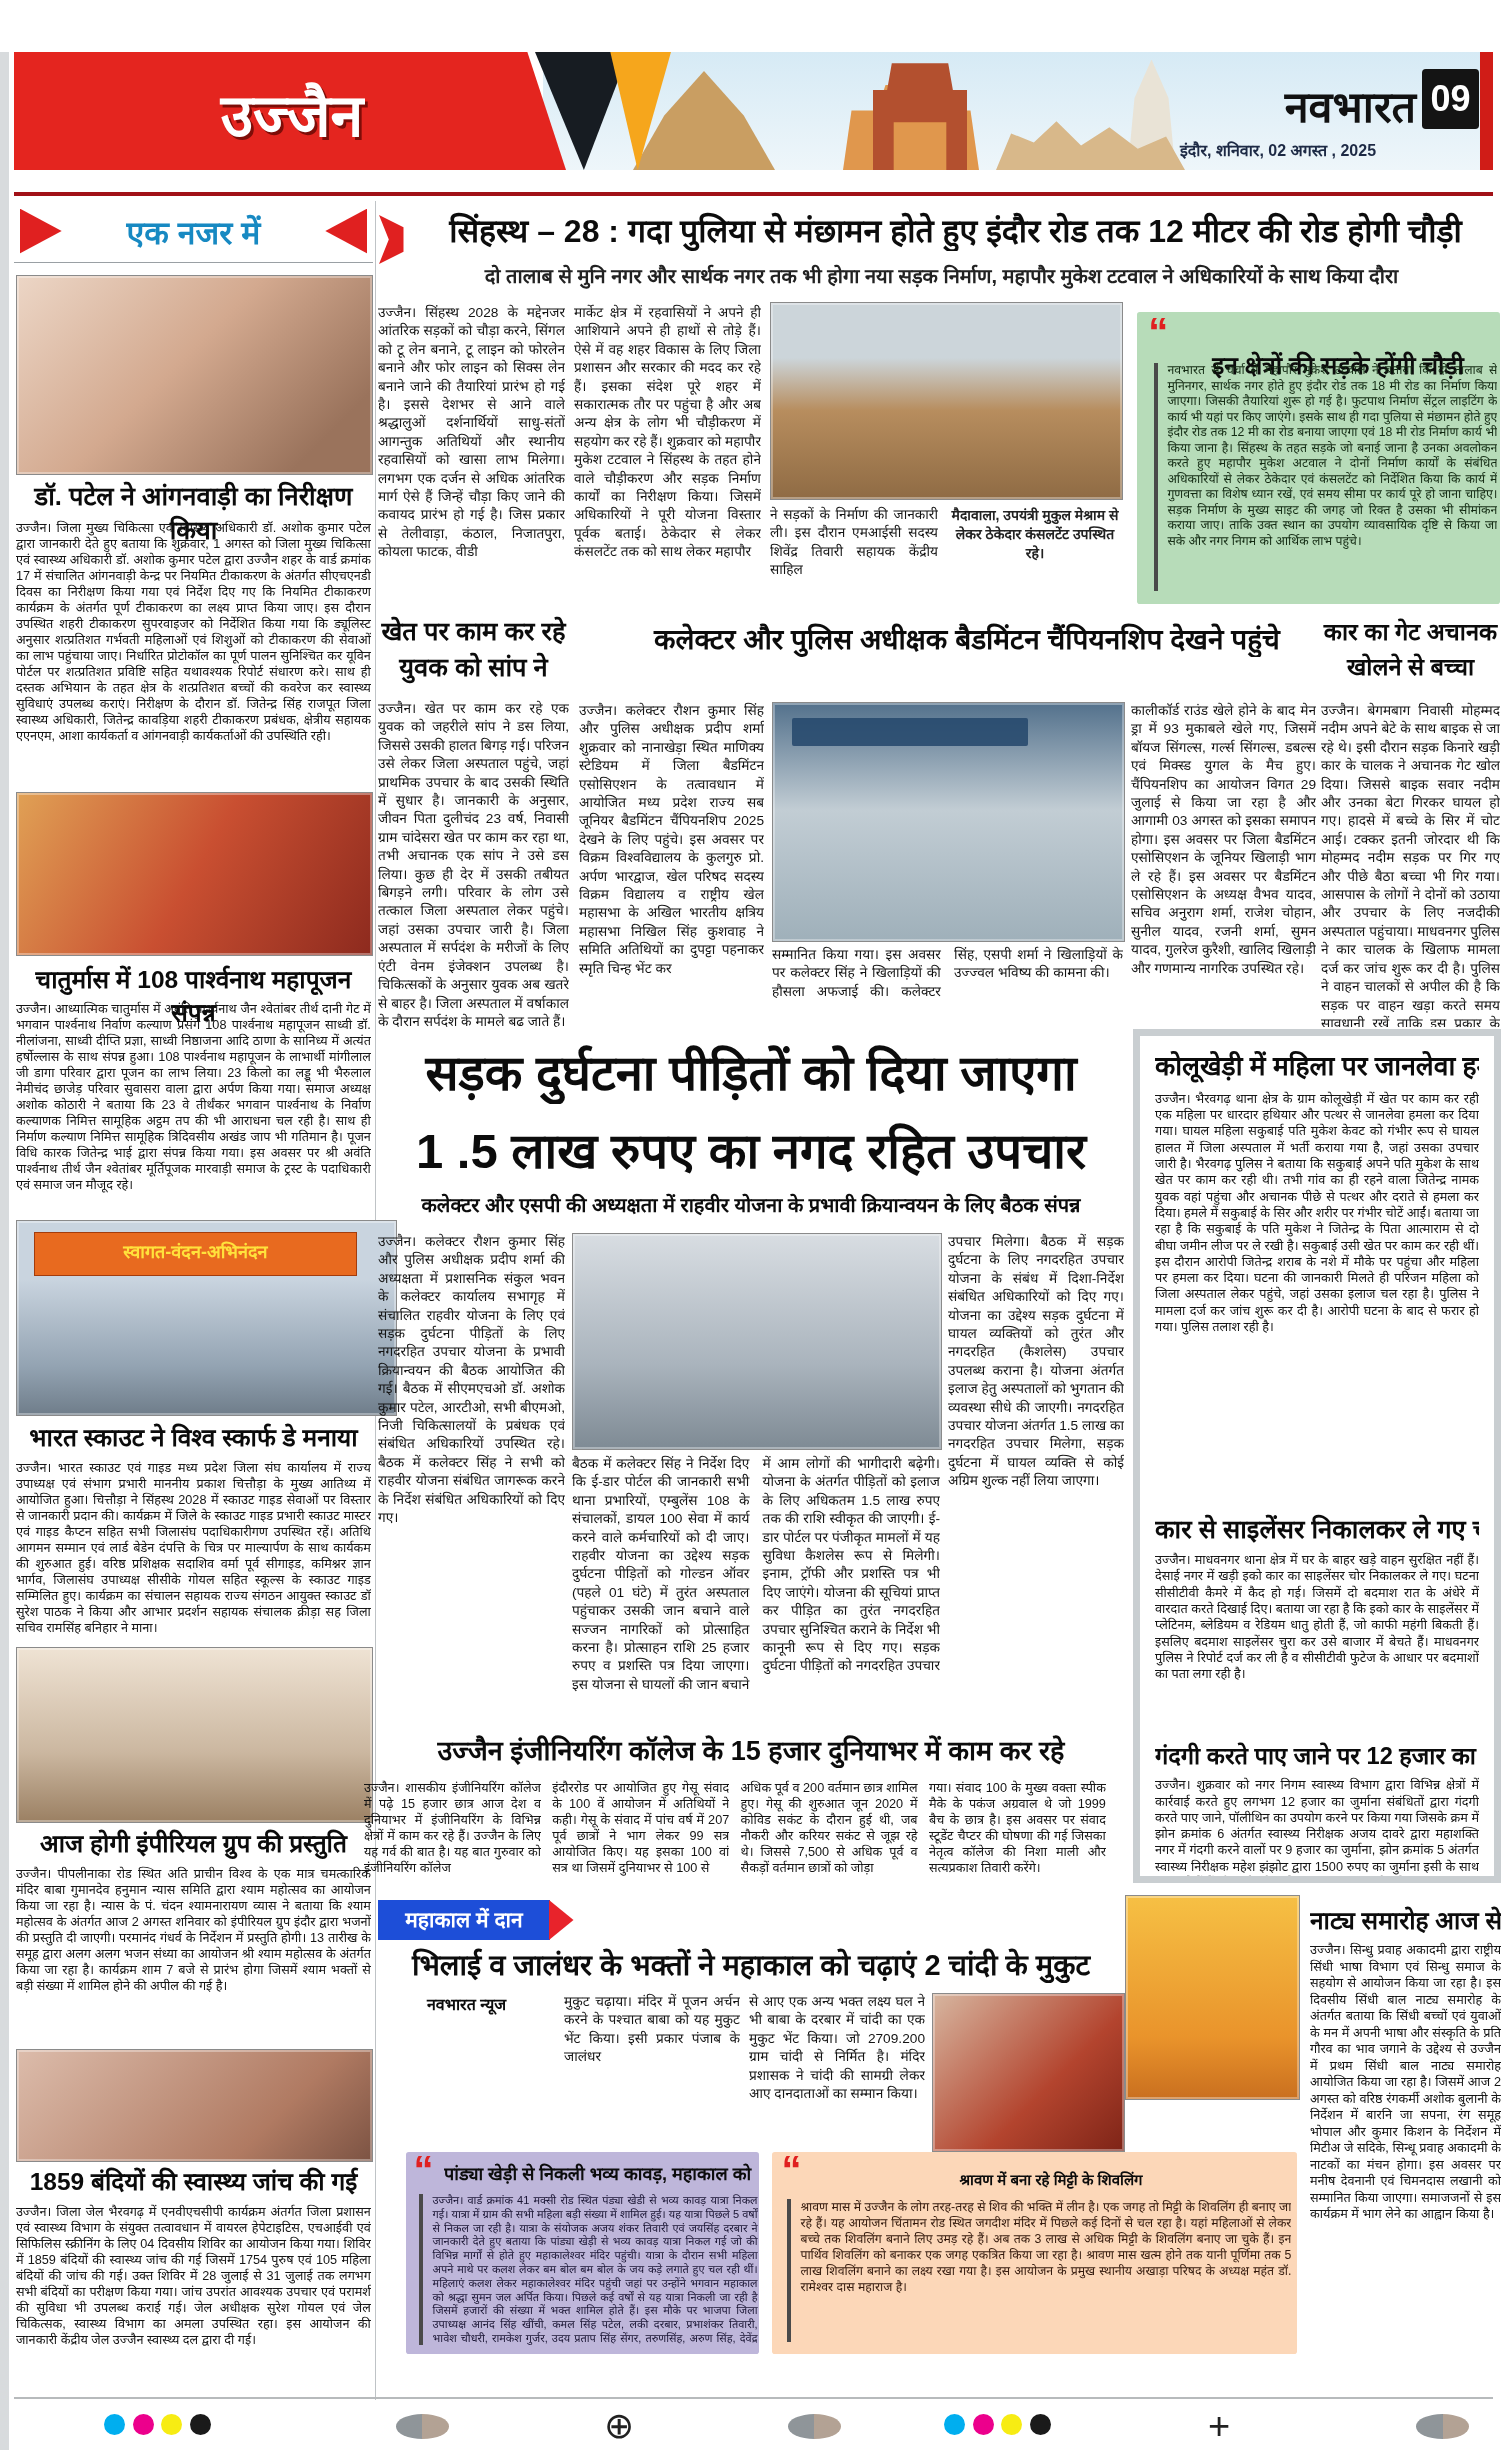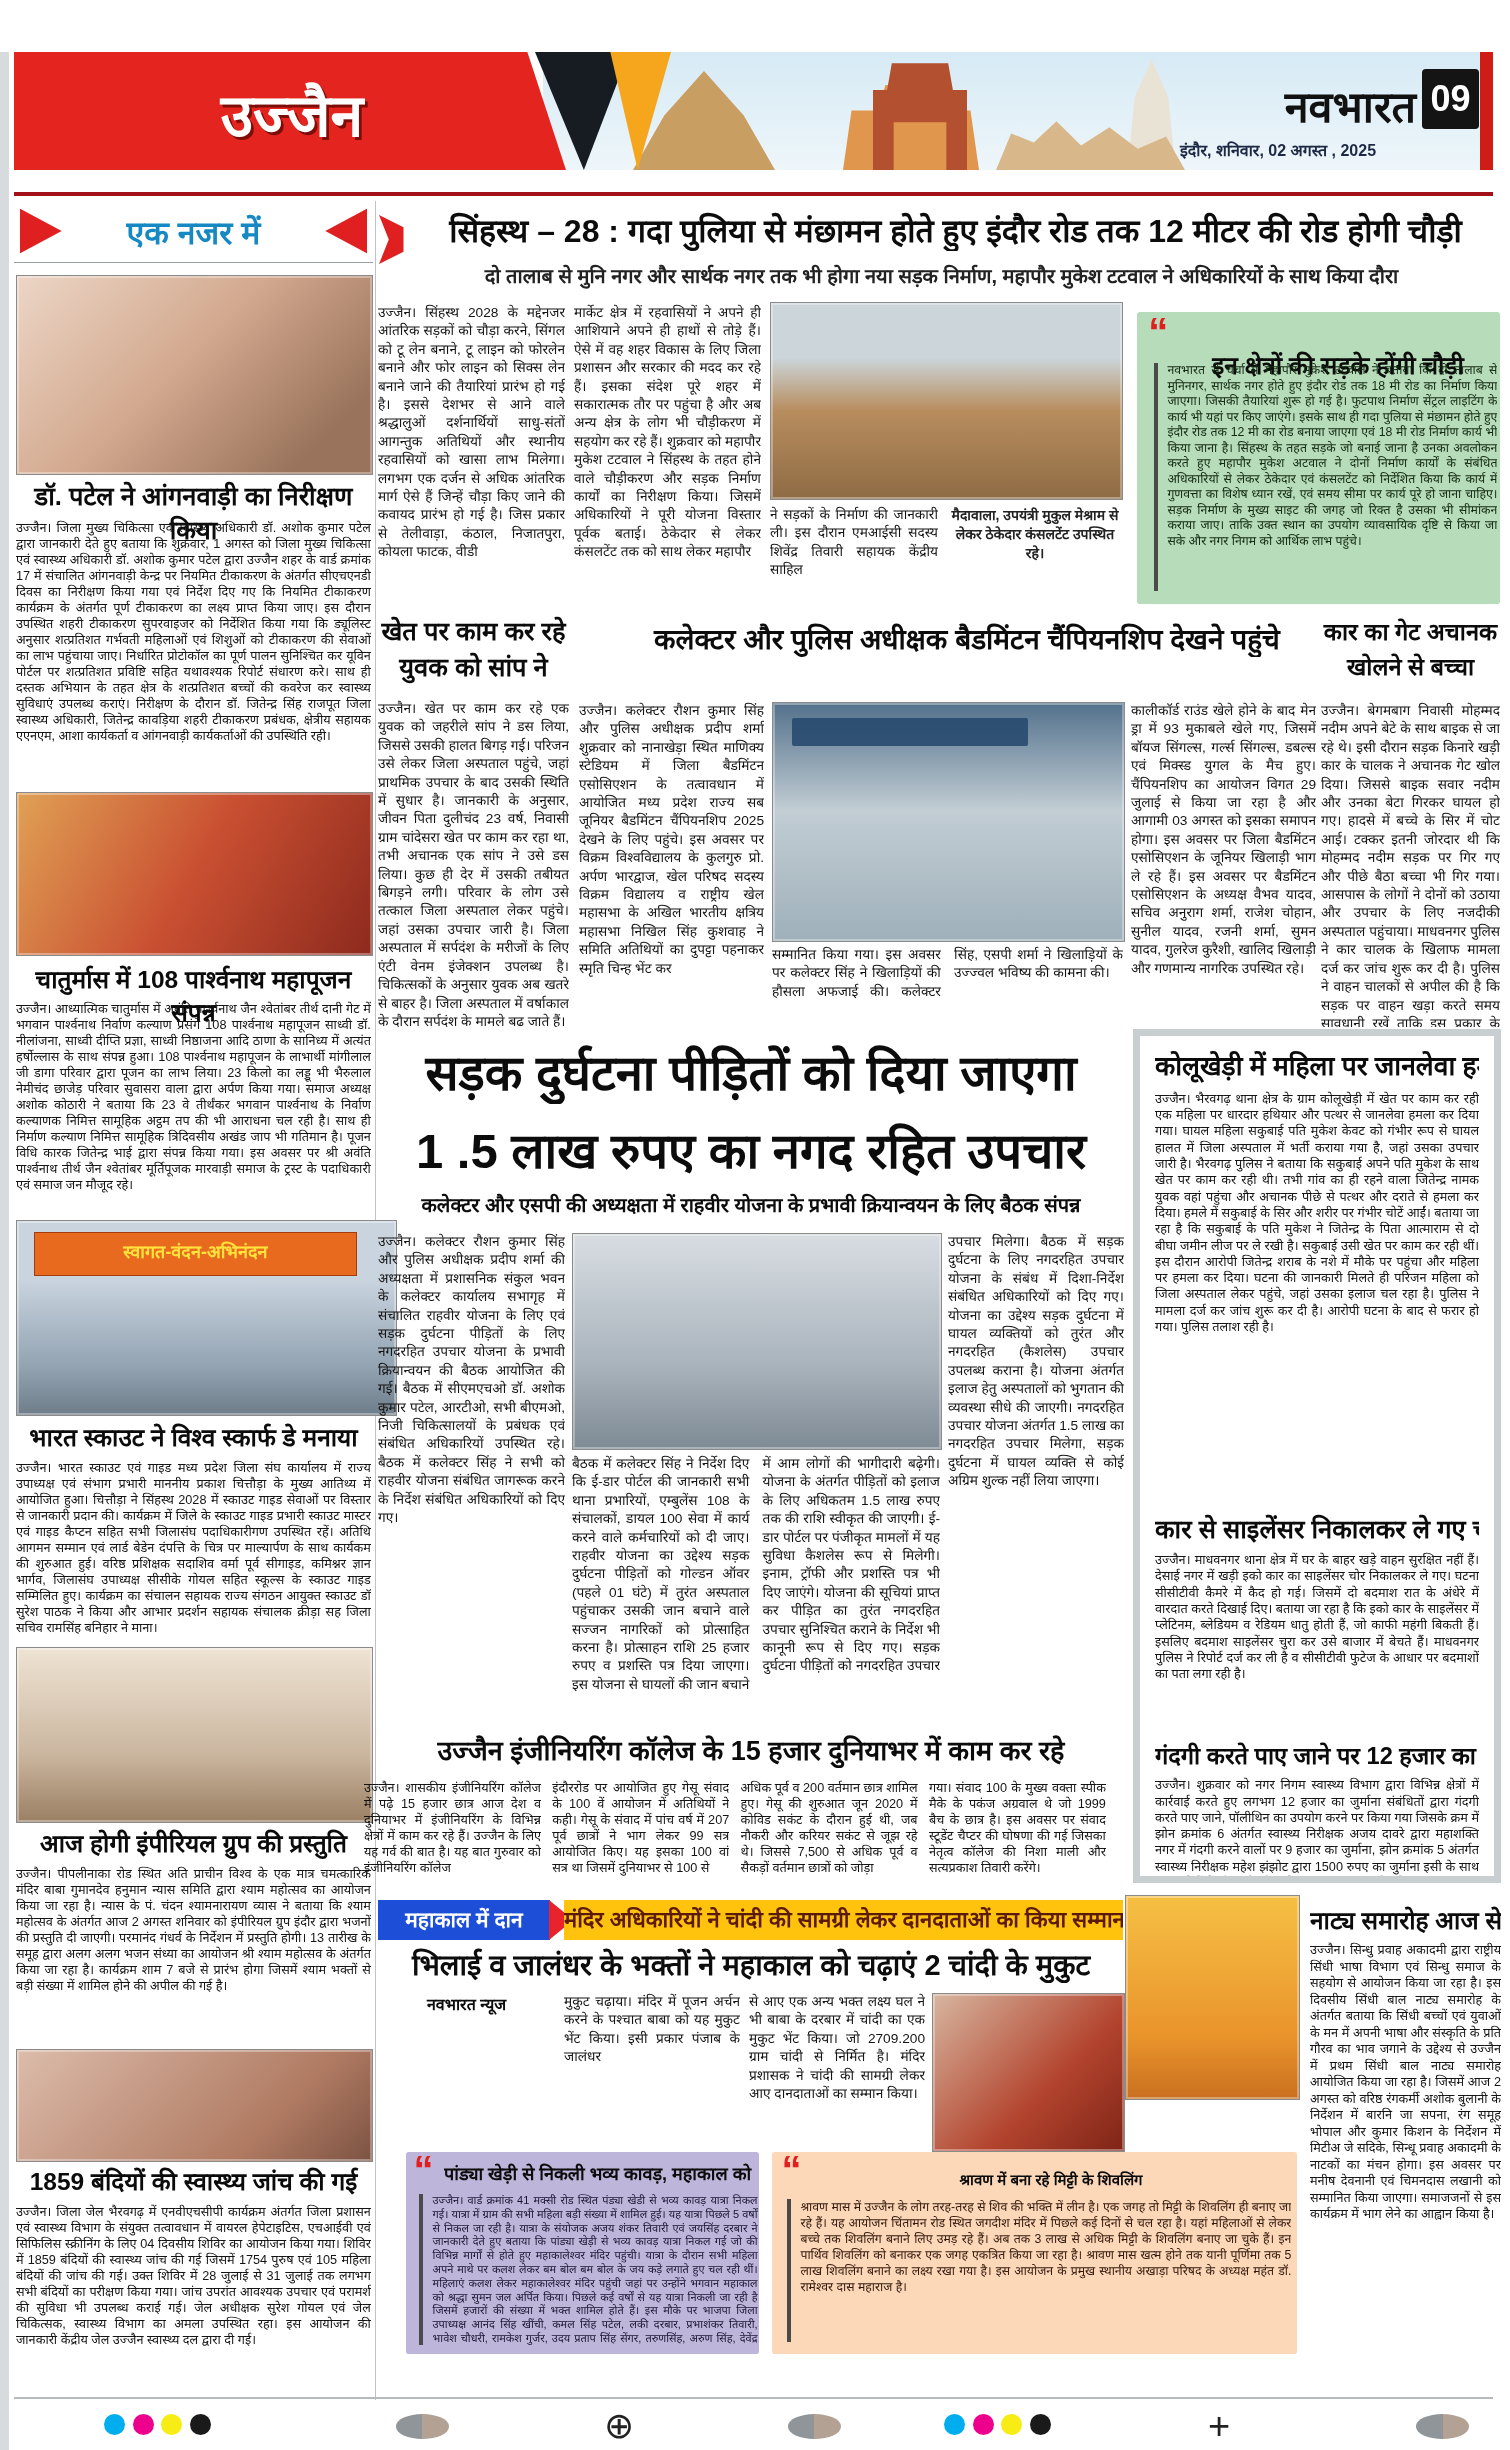--- a/index.html
+++ b/index.html
@@ -141,23 +141,20 @@
     <div class="bd clip" style="width:177px;">उज्जैन। शासकीय इंजीनियरिंग कॉलेज में पढ़े 15 हजार छात्र आज देश व दुनियाभर में इंजीनियरिंग के विभिन्न क्षेत्रों में काम कर रहे हैं। उज्जैन के लिए यह गर्व की बात है। यह बात गुरुवार को इंजीनियरिंग कॉलेज</div>
     <div class="bd clip" style="width:177px;">इंदौररोड पर आयोजित हुए गेसू संवाद के 100 वें आयोजन में अतिथियों ने कही। गेसू के संवाद में पांच वर्ष में 207 पूर्व छात्रों ने भाग लेकर 99 सत्र आयोजित किए। यह इसका 100 वां सत्र था जिसमें दुनियाभर से 100 से</div>
     <div class="bd clip" style="width:177px;">अधिक पूर्व व 200 वर्तमान छात्र शामिल हुए। गेसू की शुरुआत जून 2020 में कोविड सकंट के दौरान हुई थी, जब नौकरी और करियर सकंट से जूझ रहे थे। जिससे 7,500 से अधिक पूर्व व सैकड़ों वर्तमान छात्रों को जोड़ा</div>
     <div class="bd clip" style="width:177px;">गया। संवाद 100 के मुख्य वक्ता स्पीक मैके के पकंज अग्रवाल थे जो 1999 बैच के छात्र है। इस अवसर पर संवाद स्टूडेंट चैप्टर की घोषणा की गई जिसका नेतृत्व कॉलेज की निशा माली और सत्यप्रकाश तिवारी करेंगे।</div>
   </div>
 
   <div class="abs" style="left:378px;top:1900px;width:172px;height:40px;background:#1d4ed8;">
     <div style="color:#ffffff;font-weight:800;font-size:21px;text-align:center;line-height:40px;">महाकाल में दान</div>
   </div>
   <div class="abs tri" style="left:549px;top:1900px;width:24.5px;height:40px;background:#e8232b;clip-path:polygon(0 0,100% 50%,0 100%);"></div>
-  <div class="abs" style="left:564px;top:1900px;width:559px;height:40px;background:#ffc20d;">
-    <div class="nowrap clip" style="color:#5c1a0a;font-weight:800;font-size:22px;text-align:center;line-height:40px;">मंदिर अधिकारियों ने चांदी की सामग्री लेकर दानदाताओं का किया सम्मान</div>
-  </div>
 
   <div class="abs hl nowrap clip" style="left:378px;top:1944px;width:746px;font-size:29px;">भिलाई व जालंधर के भक्तों ने महाकाल को चढ़ाएं 2 चांदी के मुकुट</div>
   <div class="abs hl center" style="left:378px;top:1993px;width:177px;font-size:16px;">नवभारत न्यूज</div>
   <div class="abs bd2 clip" style="left:564px;top:1993px;width:176px;height:157px;">मुकुट चढ़ाया। मंदिर में पूजन अर्चन करने के पश्चात बाबा को यह मुकुट भेंट किया। इसी प्रकार पंजाब के जालंधर</div>
   <div class="abs bd2 clip" style="left:749px;top:1993px;width:176px;height:157px;">से आए एक अन्य भक्त लक्ष्य घल ने भी बाबा के दरबार में चांदी का एक मुकुट भेंट किया। जो 2709.200 ग्राम चांदी से निर्मित है। मंदिर प्रशासक ने चांदी की सामग्री लेकर आए दानदाताओं का सम्मान किया।</div>
   <div class="abs ph ph-bhilai" style="left:932px;top:1993px;width:191px;height:157px;"></div>
 
   <div class="abs" style="left:406px;top:2152px;width:353px;height:202px;background:#beb6da;border-radius:2.8px;">
     <div class="abs quote" style="left:7.6px;top:3.8px;">“</div>
     <div class="abs hl nowrap clip" style="left:38px;top:9.4px;width:308px;font-size:18px;">पांड्या खेड़ी से निकली भव्य कावड़, महाकाल को जल अर्पित किया</div>

